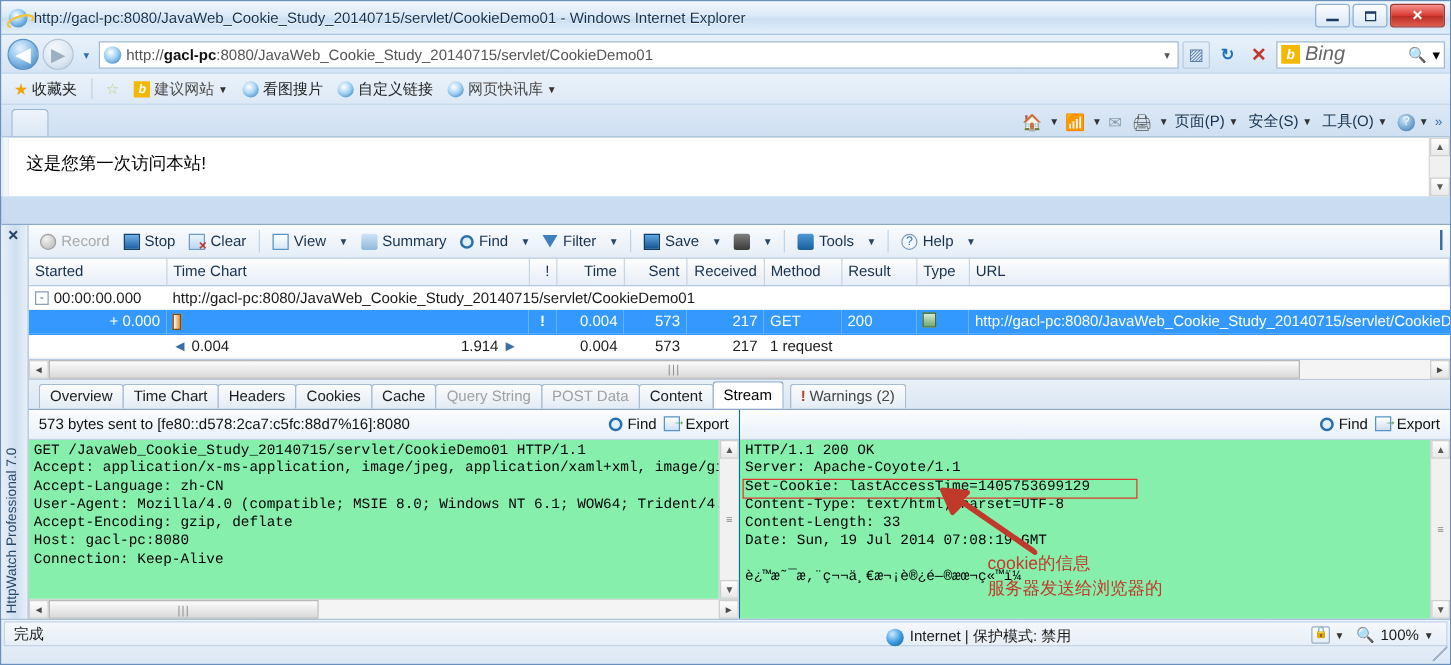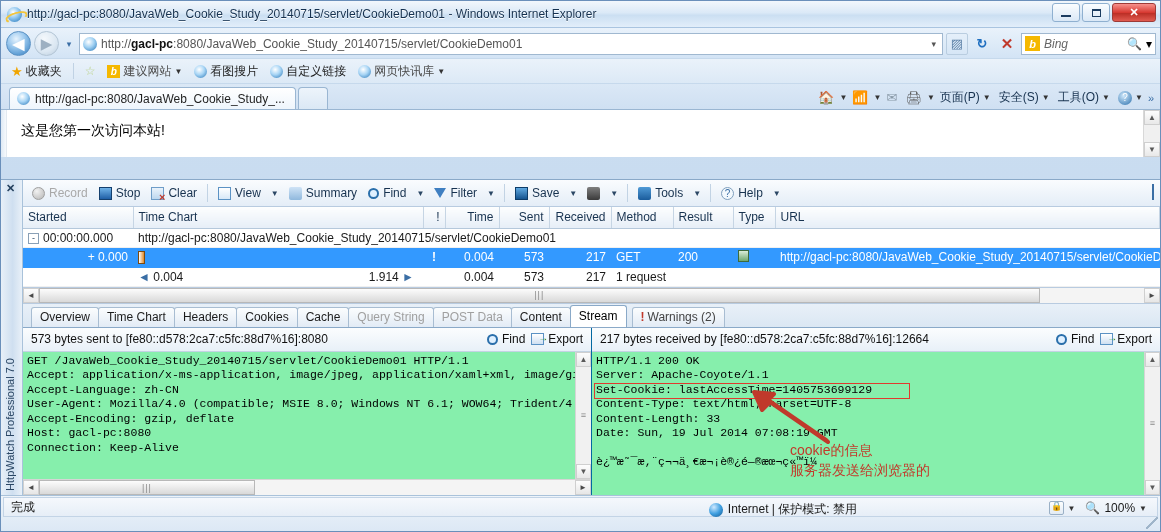--- a/index.html
+++ b/index.html
@@ -101,21 +101,21 @@
   .iconbtn.stop { color:#c0392b; font-weight:bold; font-size:15px;}
   .searchbox {
     width:135px;height:22px;background:#fff;border:1px solid #a0b8d0;
     display:flex;align-items:center;padding:0 3px;gap:4px;flex:none;
   }
   .bing-logo {
     width:15px;height:15px;background:#f5b800;color:#fff;
     font-weight:bold;font-size:11px;display:flex;align-items:center;justify-content:center;
     flex:none; font-style:italic;
   }
-  .search-ph { flex:1; color:#666; font-style:italic; font-size:12px;}
+  .search-ph { flex:1; color:#666; font-style:italic; font-size:16px;}
   .mag { color:#3a6ea5; font-size:12px;}
 
   
   .favbar {
     height:25px; display:flex; align-items:center; gap:4px;
     padding:0 6px;
     background: linear-gradient(to bottom,#eaf2fa,#dce9f6);
     border-top:1px solid #c6d9ec;
   }
   .fav-item { display:flex; align-items:center; gap:3px; padding:1px 4px; white-space:nowrap; }
@@ -415,24 +415,20 @@
       <span class="lbl">自定义链接</span>
     </div>
     <div class="fav-item">
       <span class="ie-sm"></span>
       <span class="lbl grey">网页快讯库</span>
       <span class="dd">▼</span>
     </div>
   </div>
 
   <div class="tabrow">
-    <div class="tab">
-      <span class="ie-sm"></span>
-      <span>http://gacl-pc:8080/JavaWeb_Cookie_Study_...</span>
-    </div>
     <div class="tab newtab"></div>
 
     <div class="cmdbar">
       <div class="cmd">
           <span class="ic home-ic">🏠</span>
         </div>
       <span class="dd">▼</span>
       <div class="cmd">
           <span class="ic feed-ic">📶</span>
         </div>
@@ -659,21 +655,20 @@
           <div class="pane-hscroll">
             <div class="hs-arrow">◄</div>
             <div class="hs-thumb" style="width:38%">|||</div>
             <div class="hs-track"></div>
             <div class="hs-arrow">►</div>
           </div>
         </div>
 
         <div class="pane">
           <div class="pane-head">
-            <span>217 bytes received by [fe80::d578:2ca7:c5fc:88d7%16]:12664</span>
             <span class="spacer"></span>
             <span class="ph-act">
               <span class="find-ic"></span>
               <span>Find</span>
             </span>
             <span class="ph-act">
               <span class="export-ic"></span>
               <span>Export</span>
             </span>
           </div>

